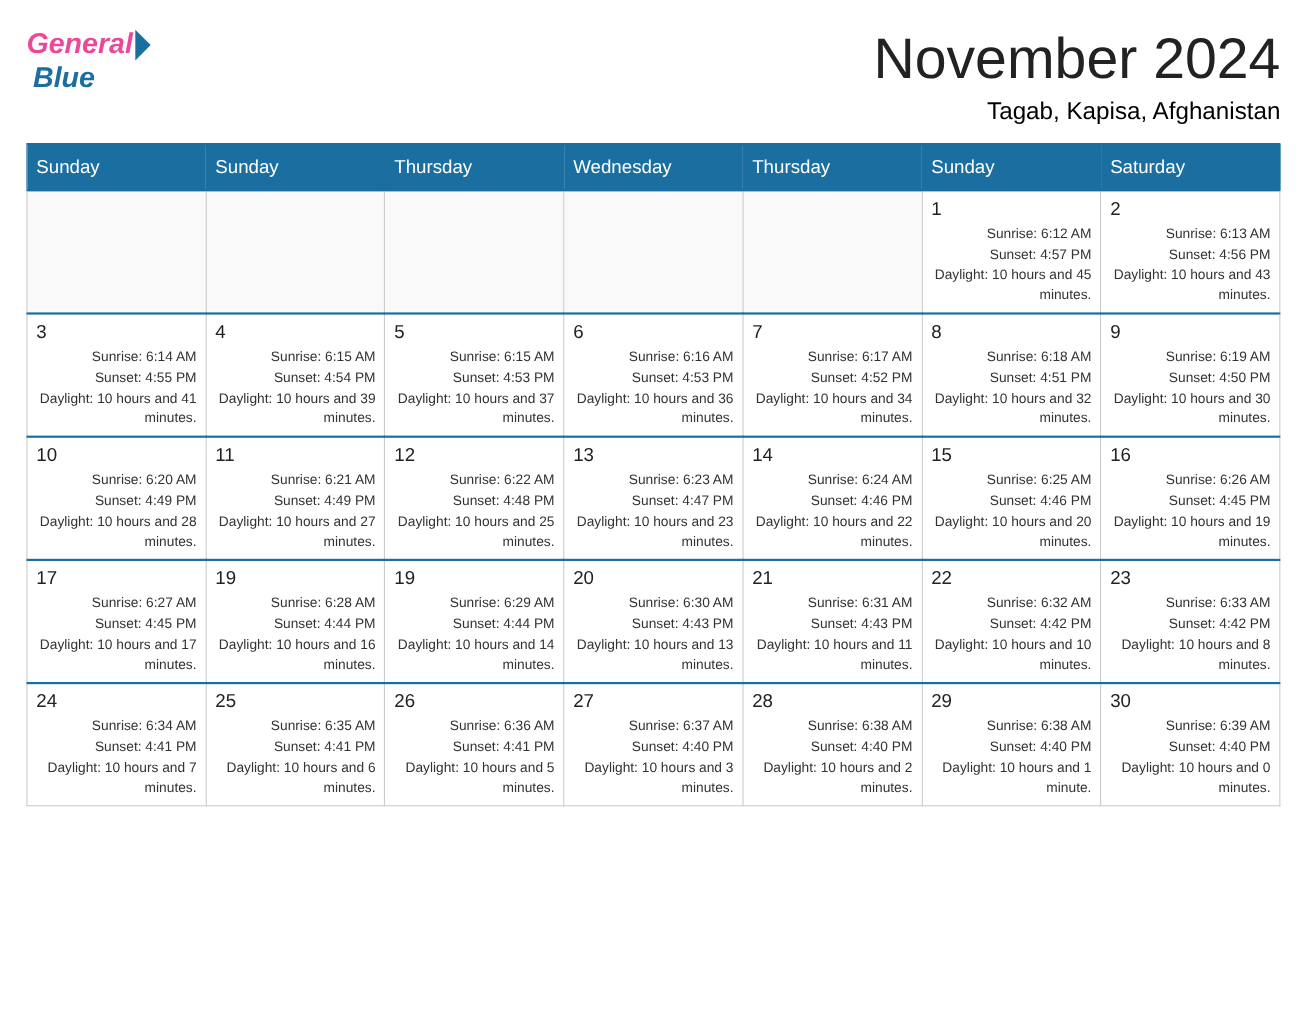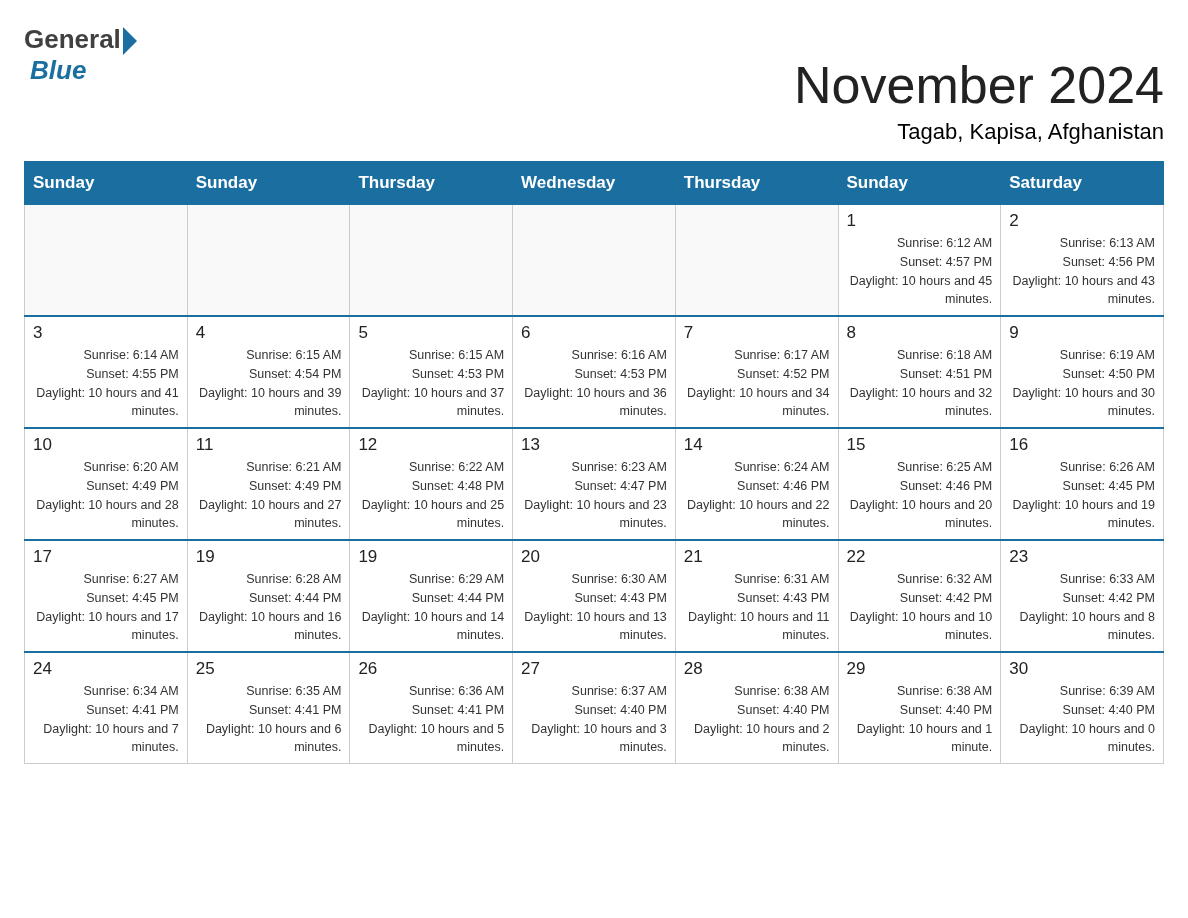--- a/index.html
+++ b/index.html
@@ -21,61 +21,61 @@
       flex-direction: column;
       align-items: flex-start;
     }
     .logo-top {
       display: flex;
       align-items: center;
     }
     .logo-general {
       font-size: 26px;
       font-weight: bold;
-      color: #404040;
+      color: #ec4899;
+      font-style: italic;
     }
     .logo-arrow {
       width: 0;
       height: 0;
       border-left: 14px solid #1a6fa0;
       border-top: 14px solid transparent;
       border-bottom: 14px solid transparent;
       margin-left: 2px;
       margin-top: 2px;
     }
     .logo-blue {
       font-size: 26px;
       font-weight: bold;
       color: #1a6fa0;
       font-style: italic;
       margin-left: 6px;
     }
     .title-block {
       text-align: right;
-      margin-top: 31px;
     }
     .month-title {
       font-size: 52px;
       font-weight: normal;
       color: #222;
     }
     .location-title {
       font-size: 22px;
       color: #000000;
       margin-top: 4px;
     }
     .calendar {
       width: 100%;
       border-collapse: collapse;
     }
     .calendar th {
       background-color: #1a6fa0;
       color: #fff;
       font-size: 17px;
-      font-weight: bold;
+      font-weight: normal;
       padding: 10px 8px;
       text-align: left;
       border: 1px solid #1a6fa0;
     }
     .calendar td {
       vertical-align: top;
       border: 1px solid #ccc;
       padding: 6px 8px;
       font-size: 13px;
       color: #333;

